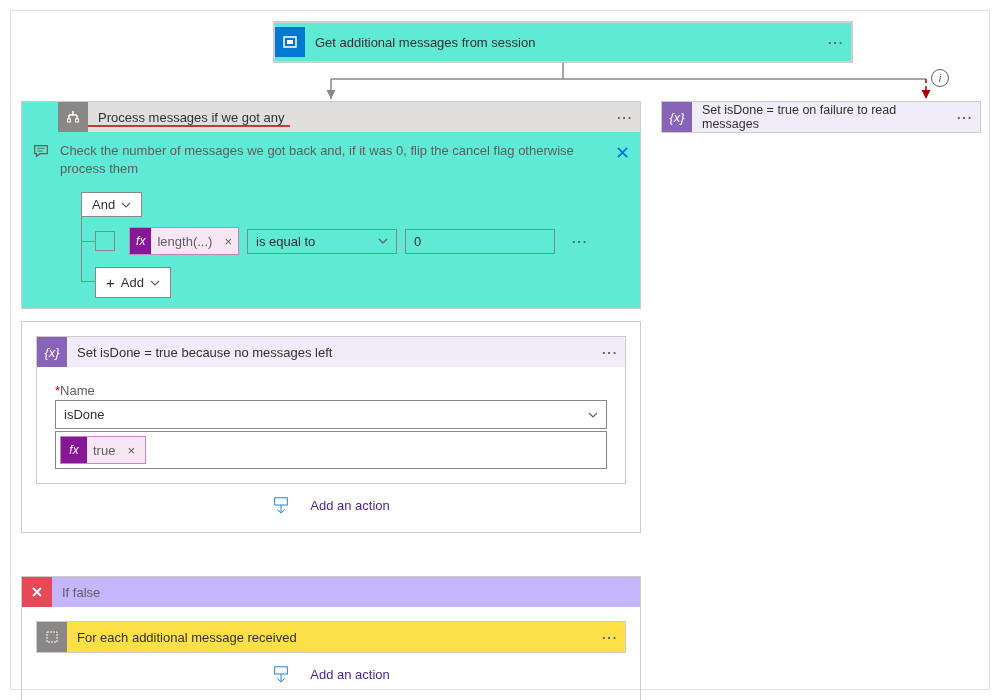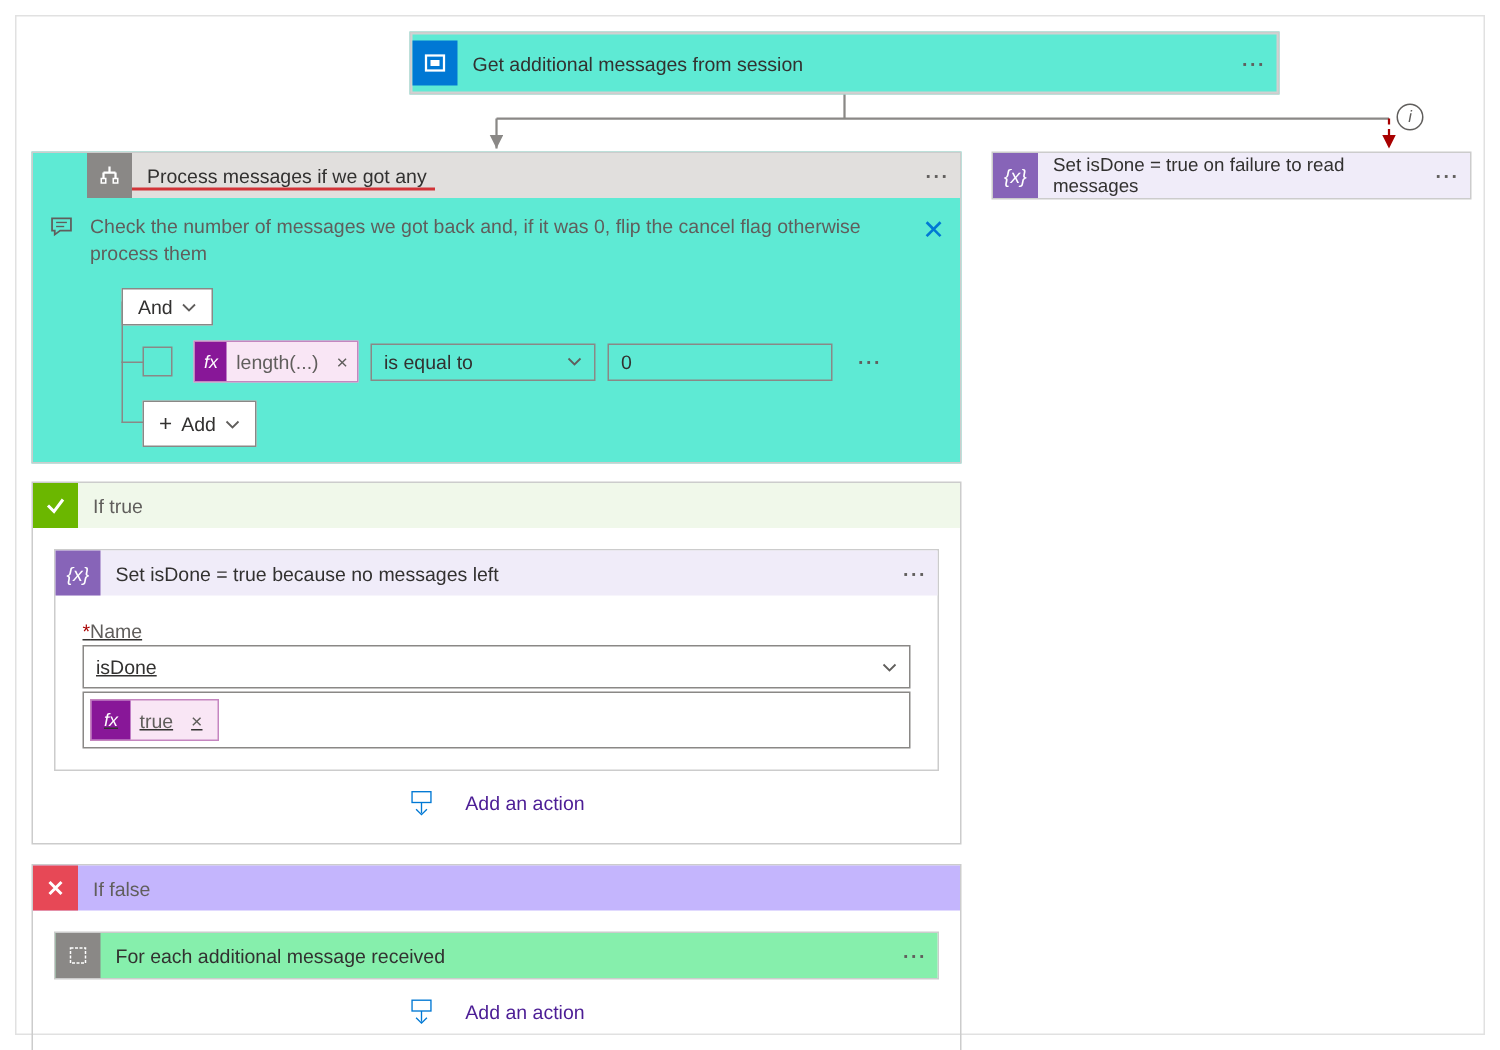--- a/index.html
+++ b/index.html
@@ -15,21 +15,21 @@
   .icon { width: 30px; height: 30px; display: inline-flex; align-items: center; justify-content: center; color: #fff; flex-shrink: 0; }
   .icon.blue { background: #0078d4; }
   .icon.gray { background: #8a8886; }
   .icon.purple { background: #8764b8; }
   .icon.green { background: #6bb700; }
   .icon.red { background: #e74856; }
   .hdr-title { padding: 0 10px; flex: 1; color: #323130; font-size: 13px; }
   .hdr-title.faded { color: #605e5c; }
   .more { width: 30px; text-align: center; color: #605e5c; cursor: pointer; letter-spacing: 1px; font-weight: bold; }
   
-  .light-gray-hdr { background: #86efac; }
+  .light-gray-hdr { background: #fde047; }
   .light-green-hdr { background: #f0f8ea; }
   .light-red-hdr { background: #c4b5fd; }
   .light-purple-hdr { background: #f0ecf9; }
   
   
   .top-action { top: 10px; left: 262px; width: 580px; border-color: #ccc; }
   .top-action .card-header { height: 40px; border: 1px solid #d1d1d1; }
   
   
   .cond { top: 90px; left: 10px; width: 620px; border-color: #ccc; }
@@ -58,21 +58,21 @@
   
   
   .branch { position: absolute; left: 10px; width: 620px; border: 1px solid #ccc; }
   .branch.iftrue { top: 310px; }
   .branch.iffalse { top: 565px; }
   .branch-hdr { height: 30px; display: flex; align-items: center; }
   .branch-body { padding: 14px; }
   
   .inner-card { border: 1px solid #ccc; margin: 0; }
   .inner-hdr { height: 30px; display: flex; align-items: center; }
-  .inner-body { padding: 10px 18px 14px 18px; text-decoration: underline; }
+  .inner-body { padding: 10px 18px 14px 18px; }
   .field-label { color: #605e5c; font-size: 12px; margin-top: 6px; }
   .field-label .req { color: #a80000; }
   .select-box { border: 1px solid #8a8886; padding: 6px 8px; display: flex; align-items: center; justify-content: space-between; margin-top: 2px; }
   .value-box { border: 1px solid #8a8886; padding: 4px; margin-top: 2px; min-height: 30px; display: flex; align-items: center; }
   .add-action { display: flex; align-items: center; justify-content: center; gap: 20px; color: #4c1d95; padding: 12px 0 4px 0; cursor: pointer; }
   .add-action svg { width: 18px; height: 18px; }
   
   
   .right-card { top: 90px; left: 650px; width: 320px; border: 1px solid #ccc; }
   .right-card .inner-hdr { background: #f0ecf9; }
@@ -176,28 +176,20 @@
           <svg class="chev" viewBox="0 0 10 10">
                 <path d="M1 3 L5 7 L9 3" stroke="#605e5c" fill="none" stroke-width="1.2"></path>
               </svg>
         </div>
       </div>
     </div>
   </div>
 </div>
 
 <div class="branch iftrue">
-  <div class="branch-hdr light-green-hdr">
-    <span class="icon green">
-      <svg width="14" height="14" viewBox="0 0 14 14">
-            <path d="M2 7 L6 11 L12 3" stroke="#fff" stroke-width="2" fill="none"></path>
-          </svg>
-    </span>
-    <span class="hdr-title faded">If true</span>
-  </div>
   <div class="branch-body">
     <div class="inner-card">
       <div class="inner-hdr light-purple-hdr">
         <span class="icon purple">
           <span style="font-style:italic;">{x}</span>
         </span>
         <span class="hdr-title">Set isDone = true because no messages left</span>
         <span class="more">···</span>
       </div>
       <div class="inner-body">

